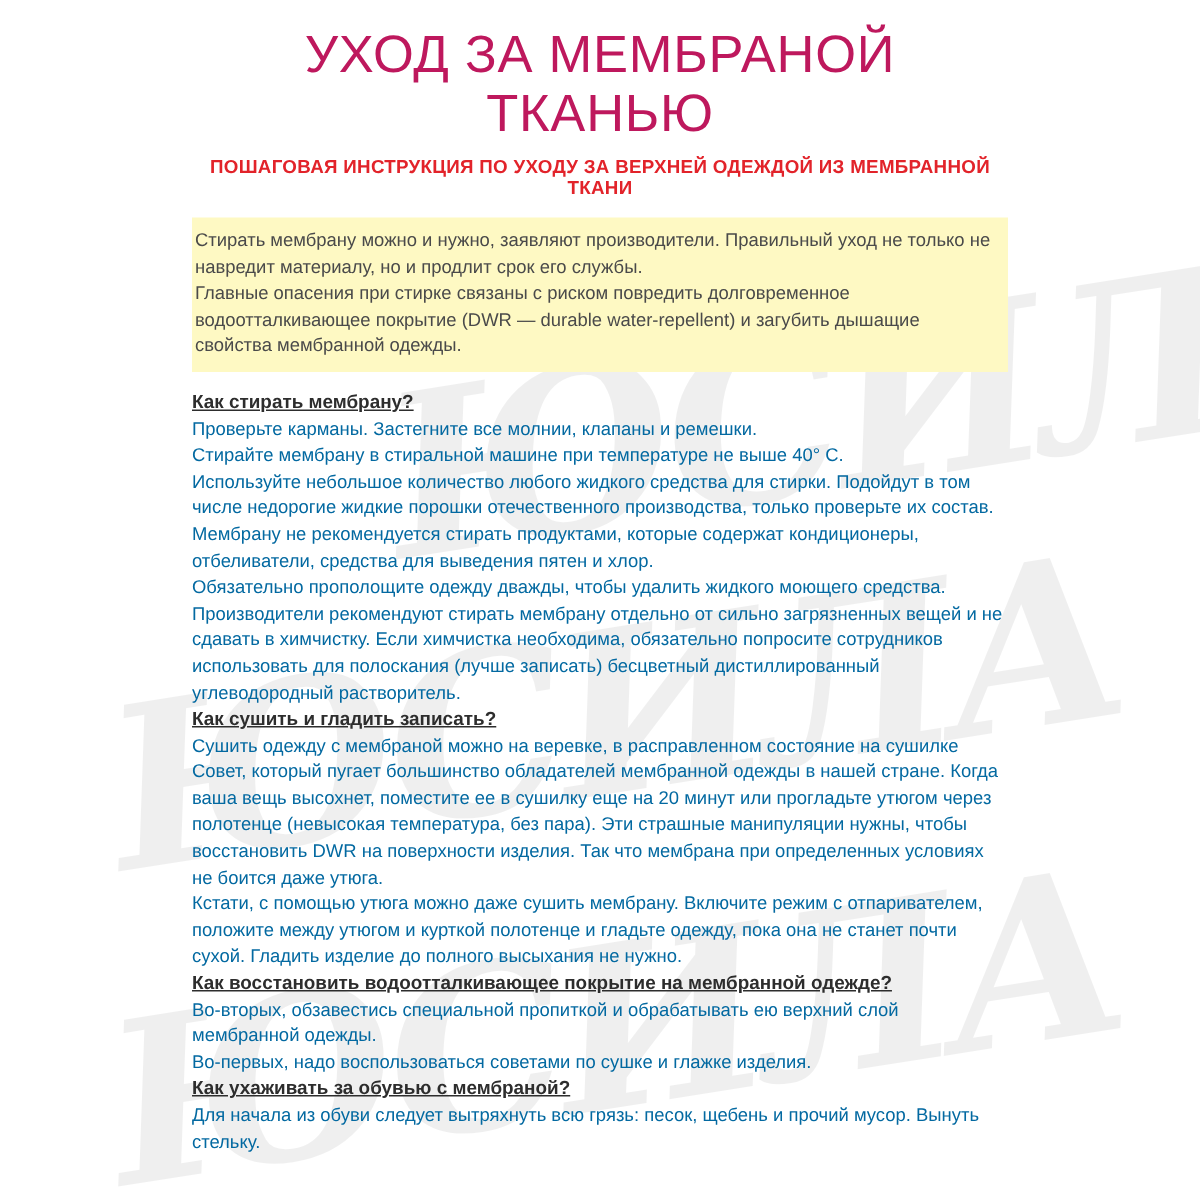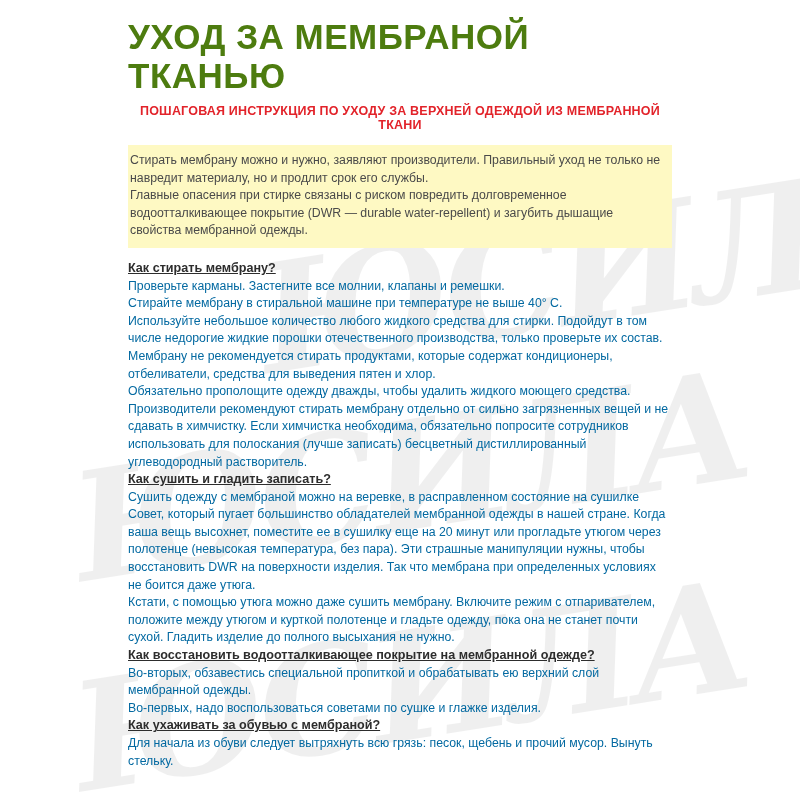--- a/index.html
+++ b/index.html
@@ -34,23 +34,24 @@
   .wm-3 { left: 70px;  top: 598px; }
 
   .content {
     position: relative;
     z-index: 1;
     width: 544px;
     margin: 0 auto;
     padding-top: 14px;
   }
   .page-title {
-    color: #4d7c0f;
+    color: #be185d;
+    text-align: center;
     font-size: 35px;
-    font-weight: bold;
+    font-weight: normal;
     letter-spacing: 0.5px;
     margin: 4px 0 9px 0;
     line-height: 1.1;
   }
   .page-subtitle {
     color: #e2232a;
     text-align: center;
     font-size: 12.5px;
     font-weight: bold;
     letter-spacing: 0.2px;

